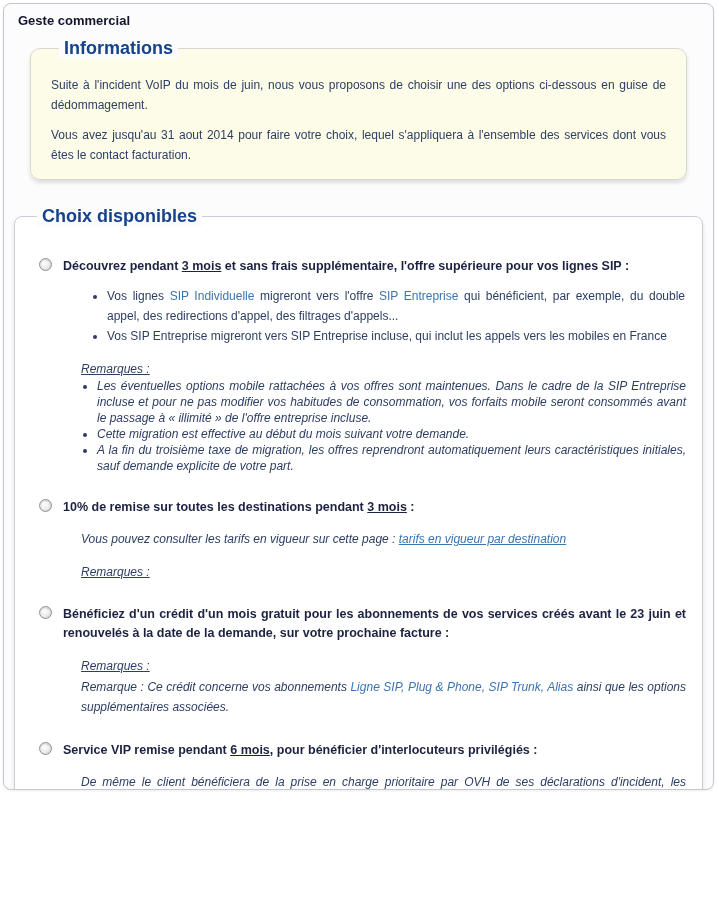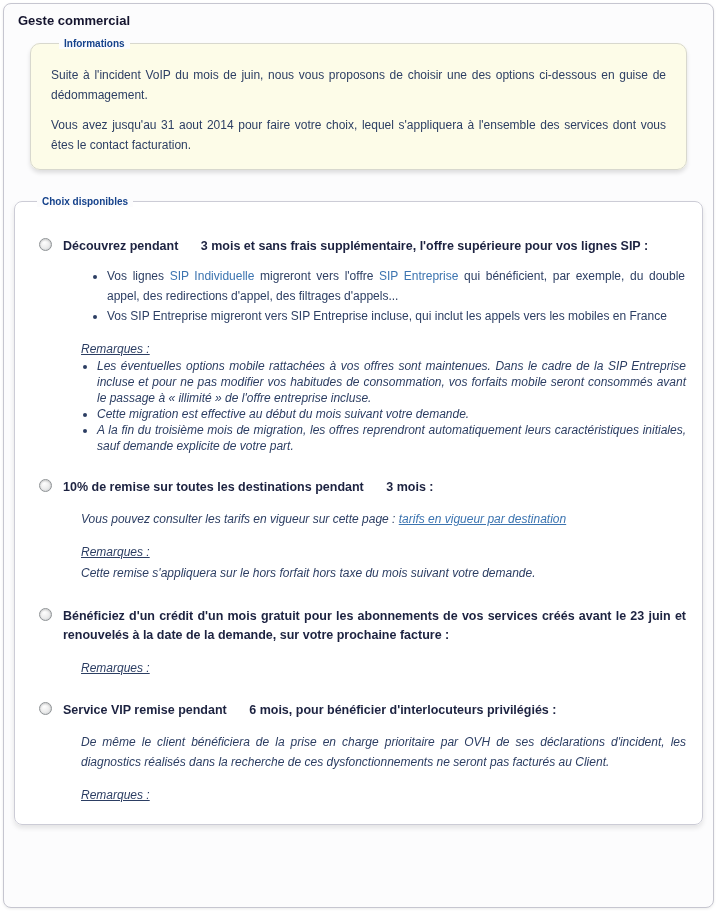--- a/index.html
+++ b/index.html
@@ -8,21 +8,21 @@
     background:#ffffff;
     font-family:"Liberation Sans","DejaVu Sans",sans-serif;
     font-size:12px;
     color:#2c3e63;
     box-sizing:border-box;
   }
   .container{
     position:relative;
     margin:3px;
     width:711px;
-    height:905px;
+    height:787px;
     background:#fcfcfd;
     border:1px solid #c6c6d0;
     border-radius:8px;
     box-shadow:0 1px 3px rgba(0,0,0,0.08);
     box-sizing:border-box;
     overflow:hidden;
   }
   .page-title{
     padding:9px 0 0 14px;
     font-size:13px;
@@ -44,21 +44,21 @@
     margin:26px 10px 0 10px;
     background:#ffffff;
     border:1px solid #ccccd6;
     border-radius:8px;
     padding:14px 16px 20px 14px;
     box-shadow:0 3px 5px rgba(0,0,0,0.10);
   }
   legend{
     font-weight:bold;
     color:#15428b;
-    font-size:10px;
+    font-size:18px;
     padding:0 5px;
     margin-left:8px;
     background:#fcfcfd;
   }
   .info p{
     margin:10px 0 0 0;
     line-height:20px;
     text-align:justify;
     color:#2c3e63;
   }
@@ -81,21 +81,21 @@
     box-shadow:inset 0 1px 2px rgba(0,0,0,0.18);
     cursor:pointer;
   }
   .opt-title{
     font-weight:bold;
     color:#1c2240;
     font-size:12.5px;
     line-height:19px;
     text-align:justify;
   }
-  .u{margin-left:19px;}
+  .u{text-decoration:underline;}
   .opt-body{
     margin:12px 0 0 18px;
     line-height:20px;
     text-align:justify;
     font-style:italic;
   }
   ul.bullets{
     margin:10px 1px 0 0;
     padding:0 0 0 44px;
     line-height:20px;
@@ -154,40 +154,40 @@
       <div class="opt-title"><span>Découvrez pendant </span><span class="u">3 mois</span><span> et sans frais supplémentaire, l'offre supérieure pour vos lignes SIP :</span></div>
       <ul class="bullets">
         <li><span>Vos lignes </span><a class="lnk">SIP Individuelle</a><span> migreront vers l'offre </span><a class="lnk">SIP Entreprise</a><span> qui bénéficient, par exemple, du double appel, des redirections d'appel, des filtrages d'appels...</span></li>
         <li>Vos SIP Entreprise migreront vers SIP Entreprise incluse, qui inclut les appels vers les mobiles en France</li>
       </ul>
       <div class="remarques">
         <div class="rlabel">Remarques :</div>
         <ul class="rbullets">
           <li>Les éventuelles options mobile rattachées à vos offres sont maintenues. Dans le cadre de la SIP Entreprise incluse et pour ne pas modifier vos habitudes de consommation, vos forfaits mobile seront consommés avant le passage à « illimité » de l'offre entreprise incluse.</li>
           <li>Cette migration est effective au début du mois suivant votre demande.</li>
-          <li>A la fin du troisième mois de migration, les offres reprendront automatiquement leurs caractéristiques initiales, sauf demande explicite de votre part.</li>
+          <li>A la fin du troisième taxe de migration, les offres reprendront automatiquement leurs caractéristiques initiales, sauf demande explicite de votre part.</li>
         </ul>
       </div>
     </div>
 
     <div class="option">
       <input type="radio" name="choice" style="">
       <div class="opt-title"><span>10% de remise sur toutes les destinations pendant </span><span class="u">3 mois</span><span> :</span></div>
       <div class="opt-body"><span>Vous pouvez consulter les tarifs en vigueur sur cette page : </span><a class="lnk underline">tarifs en vigueur par destination</a></div>
       <div class="remarques">
         <div class="rlabel">Remarques :</div>
-        <p>Cette remise s'appliquera sur le hors forfait hors taxe du mois suivant votre demande.</p>
       </div>
     </div>
 
     <div class="option">
       <input type="radio" name="choice" style="">
       <div class="opt-title">Bénéficiez d'un crédit d'un mois gratuit pour les abonnements de vos services créés avant le 23 juin et renouvelés à la date de la demande, sur votre prochaine facture :</div>
       <div class="remarques">
         <div class="rlabel">Remarques :</div>
+        <p><span>Remarque : Ce crédit concerne vos abonnements </span><span class="lnk-inline">Ligne SIP, Plug &amp; Phone, SIP Trunk, Alias</span><span> ainsi que les options supplémentaires associées.</span></p>
       </div>
     </div>
 
     <div class="option">
       <input type="radio" name="choice" style="">
       <div class="opt-title"><span>Service VIP remise pendant </span><span class="u">6 mois</span><span>, pour bénéficier d'interlocuteurs privilégiés :</span></div>
       <div class="opt-body">
         <div>De même le client bénéficiera de la prise en charge prioritaire par OVH de ses déclarations d'incident, les diagnostics réalisés dans la recherche de ces dysfonctionnements ne seront pas facturés au Client.</div>
       </div>
       <div class="remarques">

